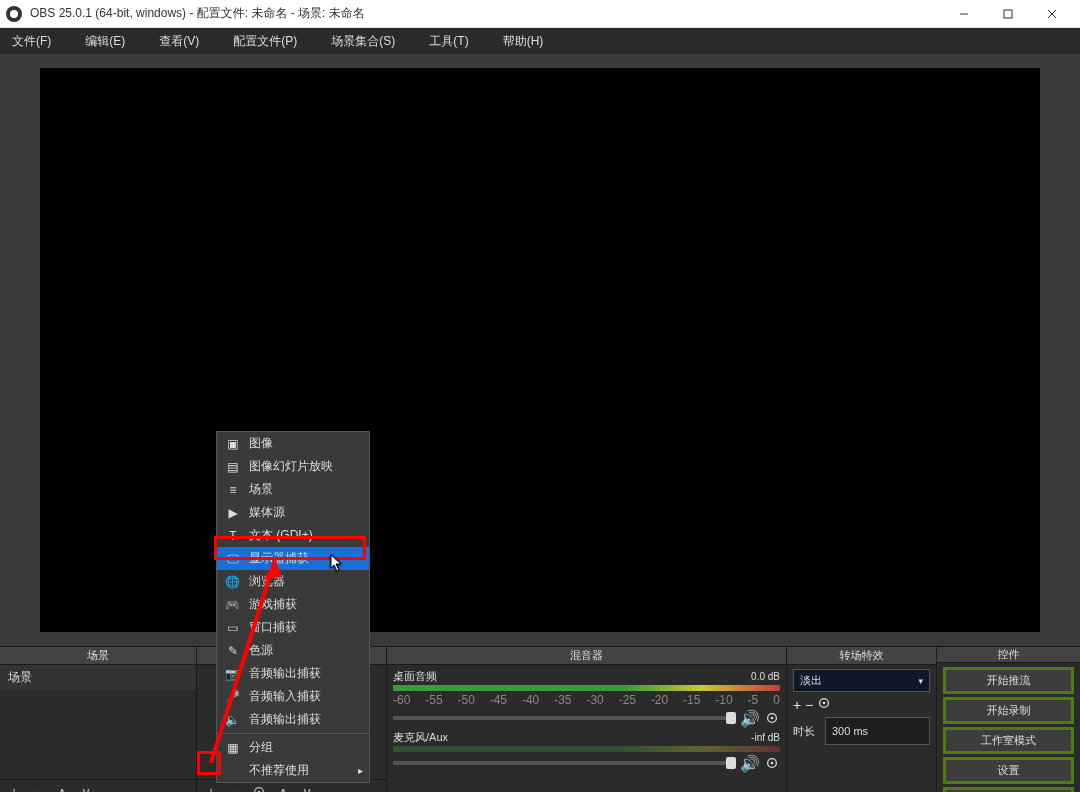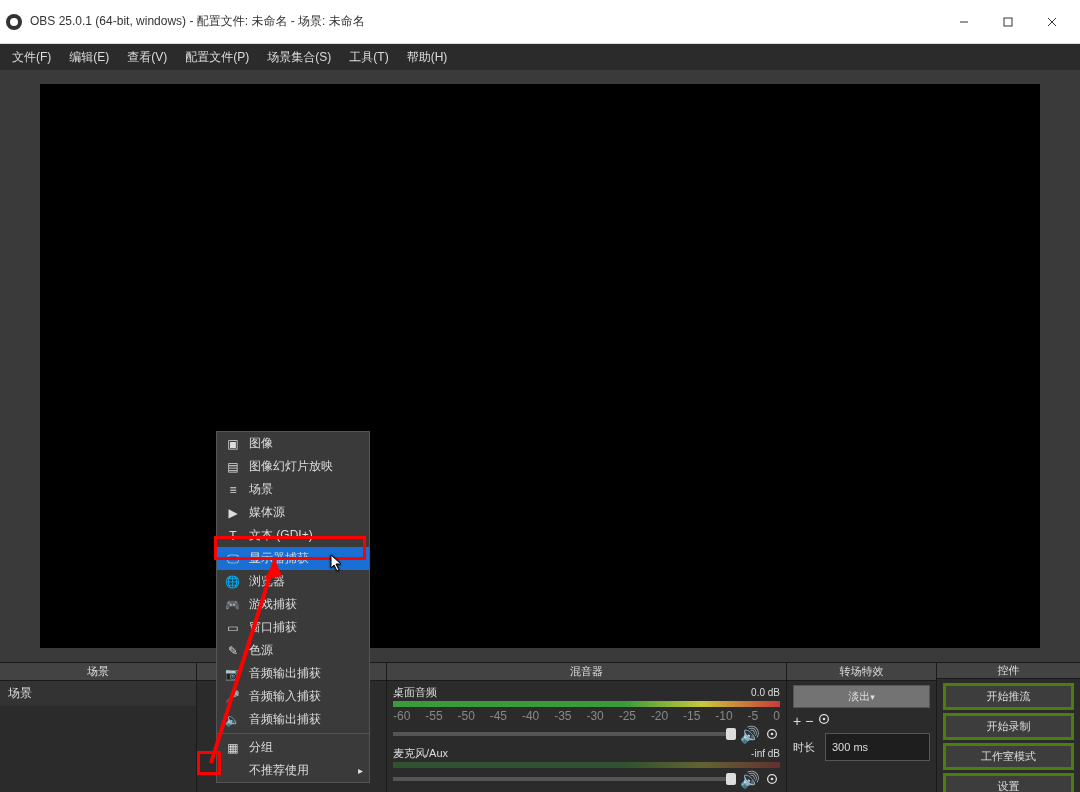--- a/index.html
+++ b/index.html
@@ -1,29 +1,29 @@
 <!DOCTYPE html>
 <html><head>
 <meta charset="utf-8">
 <style>
 * { margin: 0; padding: 0; box-sizing: border-box; font-family: "Segoe UI", "Microsoft YaHei", sans-serif; }
 body { width: 1080px; height: 792px; overflow: hidden; background: #fff; }
 
 
-.titlebar { height: 44px; background: #fff; display: flex; align-items: center; padding: 0 6px 0 6px; border-bottom: 1px solid #ddd; }
+.titlebar { height: 28px; background: #fff; display: flex; align-items: center; padding: 0 6px 0 6px; border-bottom: 1px solid #ddd; }
 .titlebar .app-icon { width: 16px; height: 16px; border-radius: 50%; background: #333; margin-right: 8px; display:flex;align-items:center;justify-content:center;}
 .titlebar .app-icon svg{width:10px;height:10px;}
 .titlebar .title { font-size: 12px; color: #333; flex: 1; }
 .win-controls { display: flex; height: 100%; }
 .win-btn { width: 44px; display: flex; align-items: center; justify-content: center; color: #333; font-size: 12px; }
 .win-btn svg { stroke: #333; }
 .app { background: #2b2b2b; height: 764px; display: flex; flex-direction: column; }
 
 
-.menubar { height: 26px; background: #2b2b2b; display: flex; align-items: center; padding: 12px 4px; gap: 2px; }
+.menubar { height: 26px; background: #2b2b2b; display: flex; align-items: center; padding: 12px 4px; gap: 18px; }
 .menubar .menu-item { color: #ddd; font-size: 12px; padding: 3px 8px; }
 
 
 .preview-area { flex: 1; background: #3a3a3a; display: flex; align-items: flex-start; justify-content: center; padding: 14px 20px; position: relative; }
 .preview { width: 1000px; height: 564px; background: #000; border: 0px solid #555; }
 
 
 .docks { height: 157px; display: flex; border-top: 1px solid #1a1a1a; }
 .dock { display: flex; flex-direction: column; background: #2b2b2b; border-right: 1px solid #1a1a1a; }
 .dock-header { height: 18px; background: #434343; color: #ddd; font-size: 11px; display: flex; align-items: center; justify-content: center; border-bottom: 1px solid #1a1a1a; }
@@ -51,21 +51,21 @@
 .meter-ticks { display:flex; justify-content:space-between; font-size:12px; color:#888; margin-top:1px;}
 .mixer-ctrl { display:flex; align-items:center; gap:6px; margin-top:2px;}
 .slider { flex:1; height:4px; background:#555; position:relative; }
 .slider .thumb { position:absolute; right:0; top:-4px; width:10px; height:12px; background:#ddd; border-radius:2px;}
 .ico { width:16px; height:16px; display:flex; align-items:center; justify-content:center; color:#ddd;}
 
 
 .trans-dock { width: 150px; }
 .trans-body { padding:4px 6px; display:flex; flex-direction:column; gap:4px;}
 .trans-row { display:flex; align-items:center; gap:4px;}
-.trans-select { flex:1; background:#737373; color:#ddd; font-size:11px; padding:3px 6px; border:1px solid #555; display:flex; align-items:center; justify-content:center;}
+.trans-select { flex:1; background:#0f172a; color:#ddd; font-size:11px; padding:3px 6px; border:1px solid #555; display:flex; align-items:center; justify-content:space-between;}
 .trans-btns { display:flex; gap:4px; align-items:center; font-size:14px; color:#ddd;}
 .trans-label { color:#ddd; font-size:11px; width:28px;}
 .trans-input { flex:1; background:#1e1e1e; color:#ddd; font-size:11px; padding:7px 6px; border:1px solid #555;}
 
 
 .ctrl-dock { width: 143px; border-right:none;}
 .ctrl-body { padding:4px 6px; display:flex; flex-direction:column; gap:3px;}
 .ctrl-btn { background:#3d3d3d; color:#ddd; font-size:11px; text-align:center; padding:3px 0; border:3px solid #4d7c0f;}
 
 

